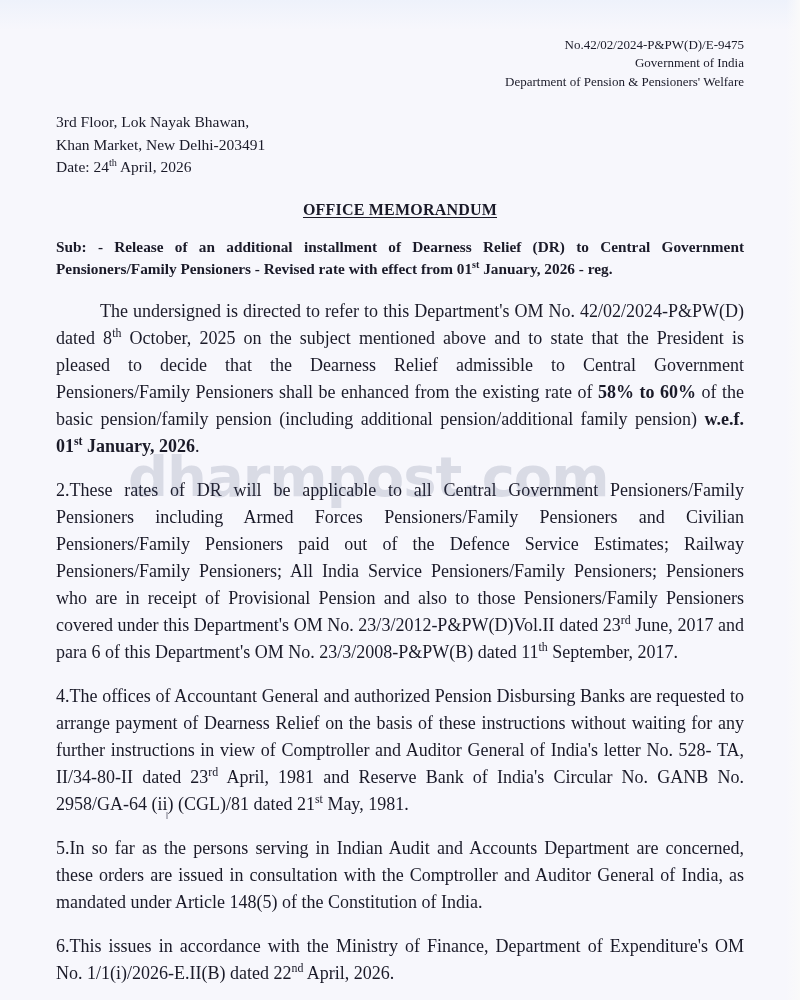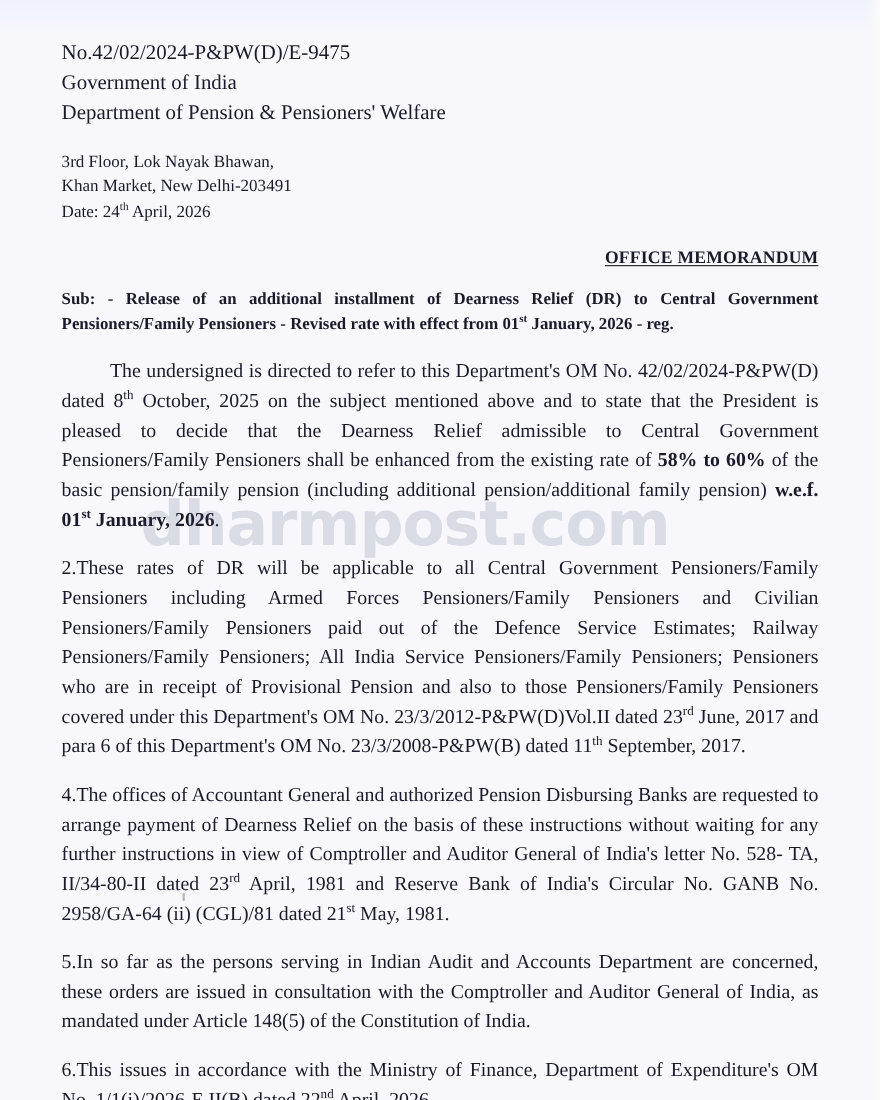--- a/index.html
+++ b/index.html
@@ -52,34 +52,34 @@
     letter-spacing: -1px;
     color: rgba(74, 82, 120, 0.17);
     white-space: nowrap;
     pointer-events: none;
     user-select: none;
     z-index: 5;
   }
 
   
   .doc-header {
-    text-align: left;
-    font-size: 19px;
+    text-align: right;
+    font-size: 13px;
     line-height: 1.42;
   }
   .doc-header div { white-space: nowrap; }
 
   .address-block {
     margin-top: 20px;
     font-size: 15.5px;
     line-height: 1.45;
   }
 
   .om-title {
-    text-align: right;
+    text-align: center;
     margin-top: 22px;
     font-size: 16px;
     font-weight: bold;
     text-decoration: underline;
     text-underline-offset: 2px;
     letter-spacing: 0.2px;
   }
 
   .subject {
     margin-top: 17px;

